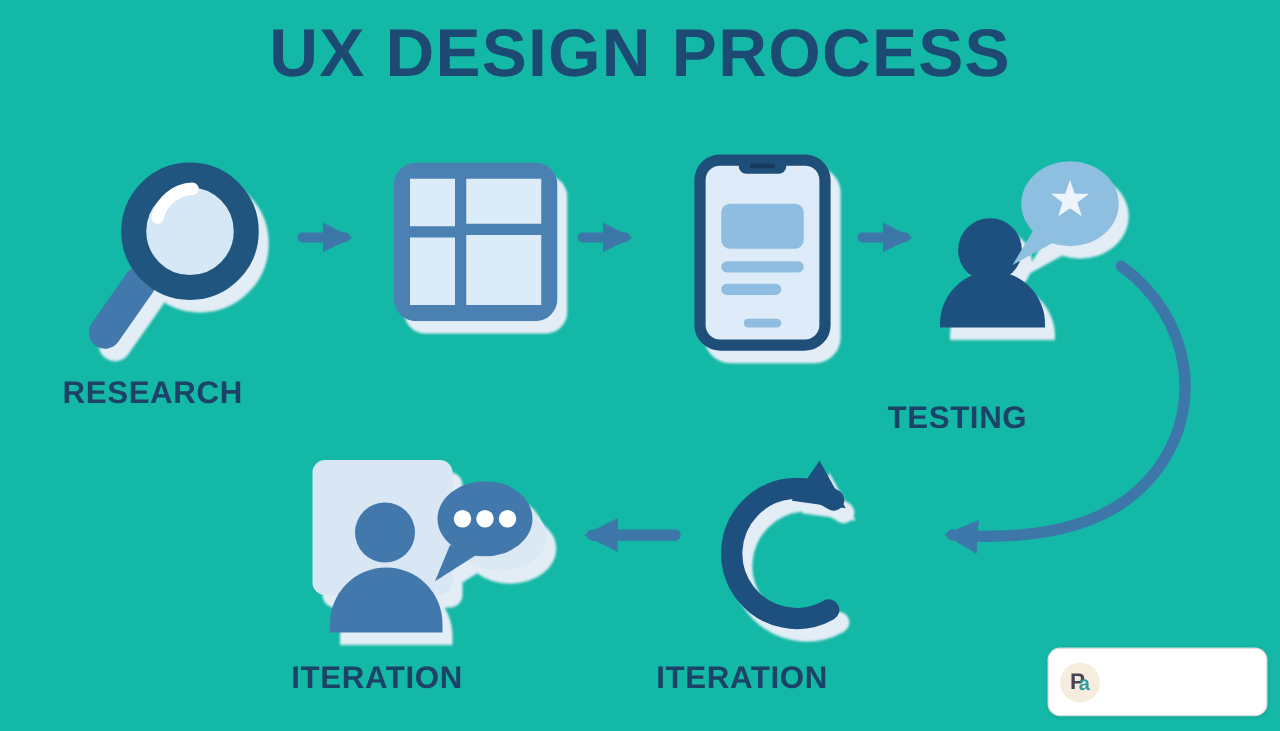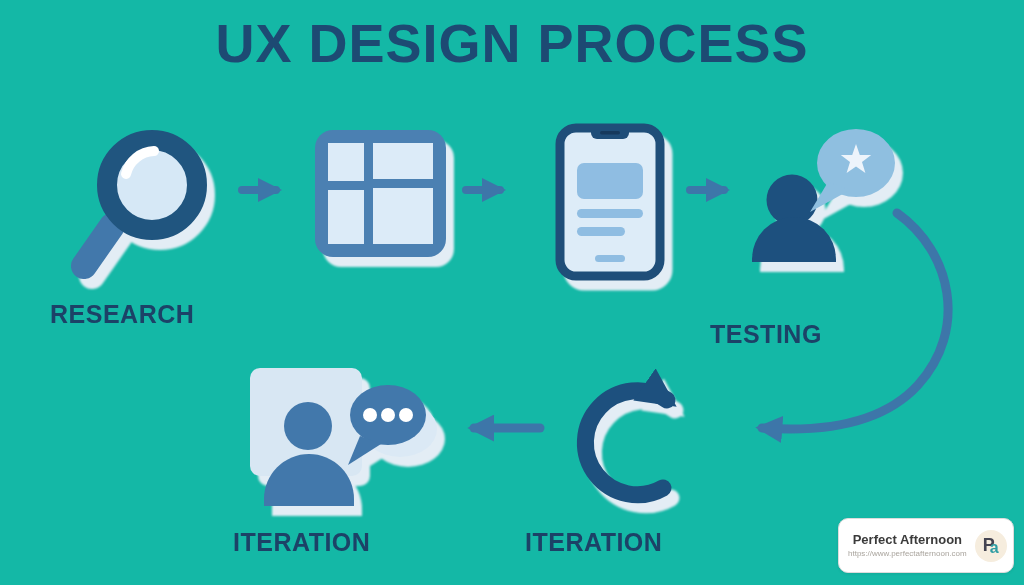--- a/index.html
+++ b/index.html
@@ -137,23 +137,19 @@
     <circle cx="60" cy="60" r="24" fill="#4278ab"></circle>
     <ellipse cx="140" cy="49" rx="38" ry="30" fill="#4278ab"></ellipse>
     <polygon points="112,70 100,99 133,78" fill="#4278ab"></polygon>
     <circle cx="122" cy="49" r="7" fill="#ffffff"></circle>
     <circle cx="140" cy="49" r="7" fill="#ffffff"></circle>
     <circle cx="158" cy="49" r="7" fill="#ffffff"></circle>
   </svg>
   <div class="step-label pos-iteration-feedback-label">ITERATION</div>
 
   <div class="badge">
-    <div class="badge-text">
-      <div class="badge-name">Perfect Afternoon</div>
-      <div class="badge-url">https://www.perfectafternoon.com</div>
-    </div>
     <div class="badge-logo">
       <span class="lp">P</span>
       <span class="la">a</span>
     </div>
   </div>
 
 </div>
 
 </body></html>

